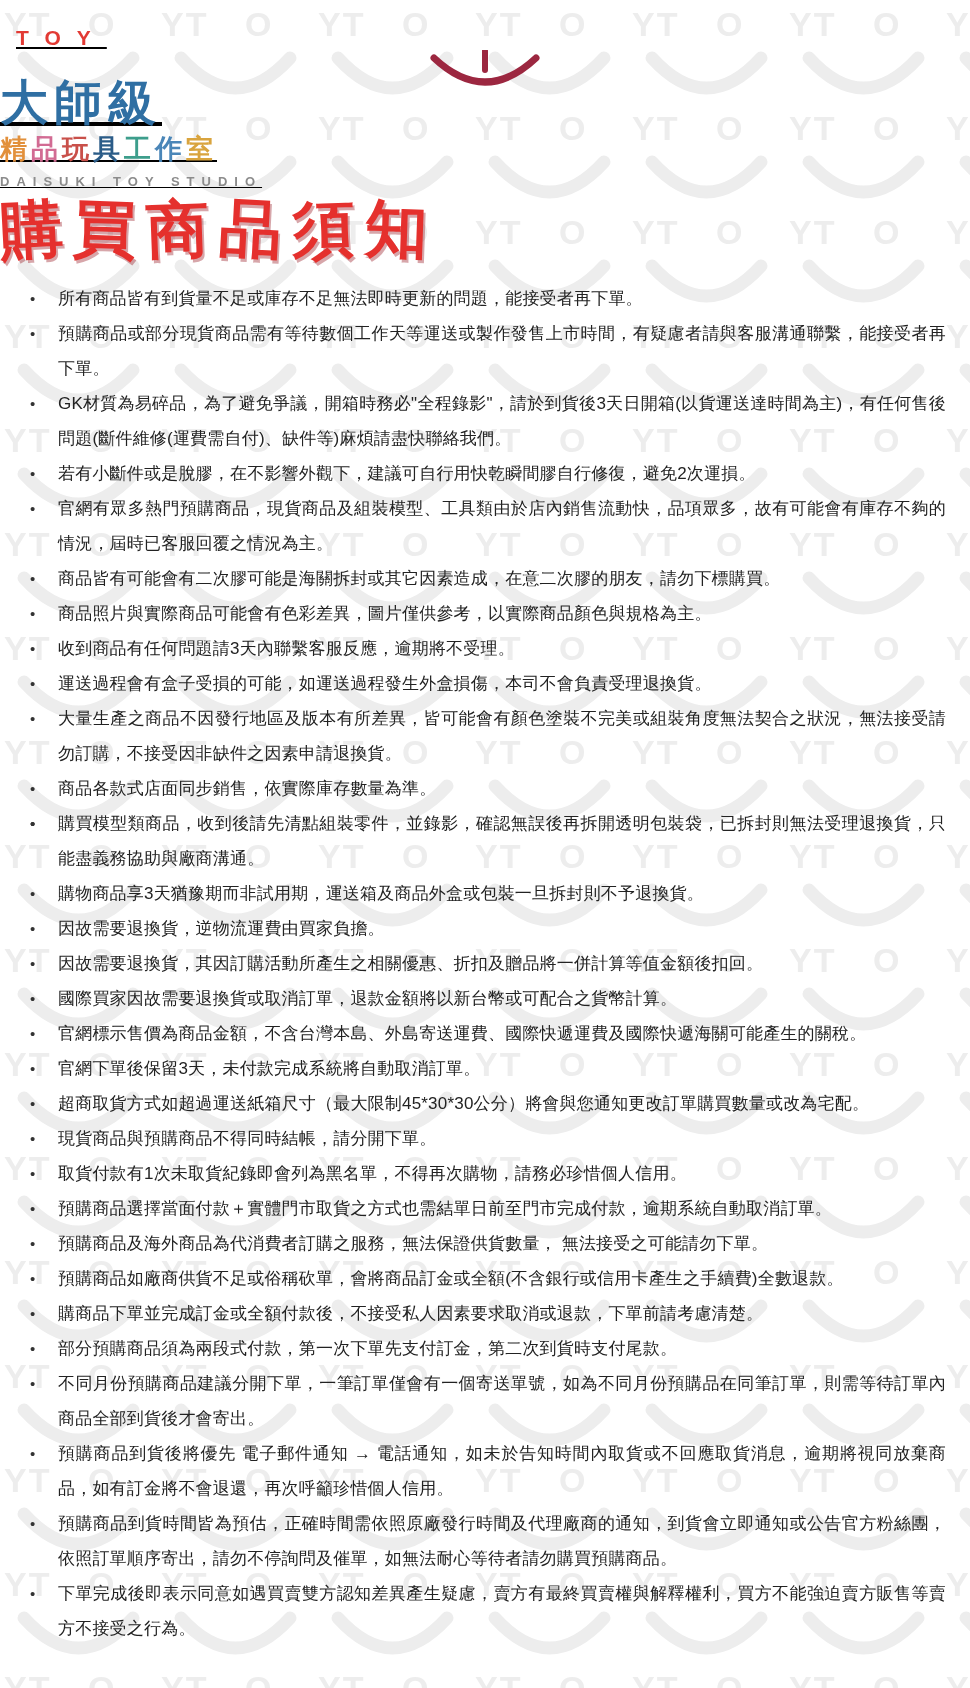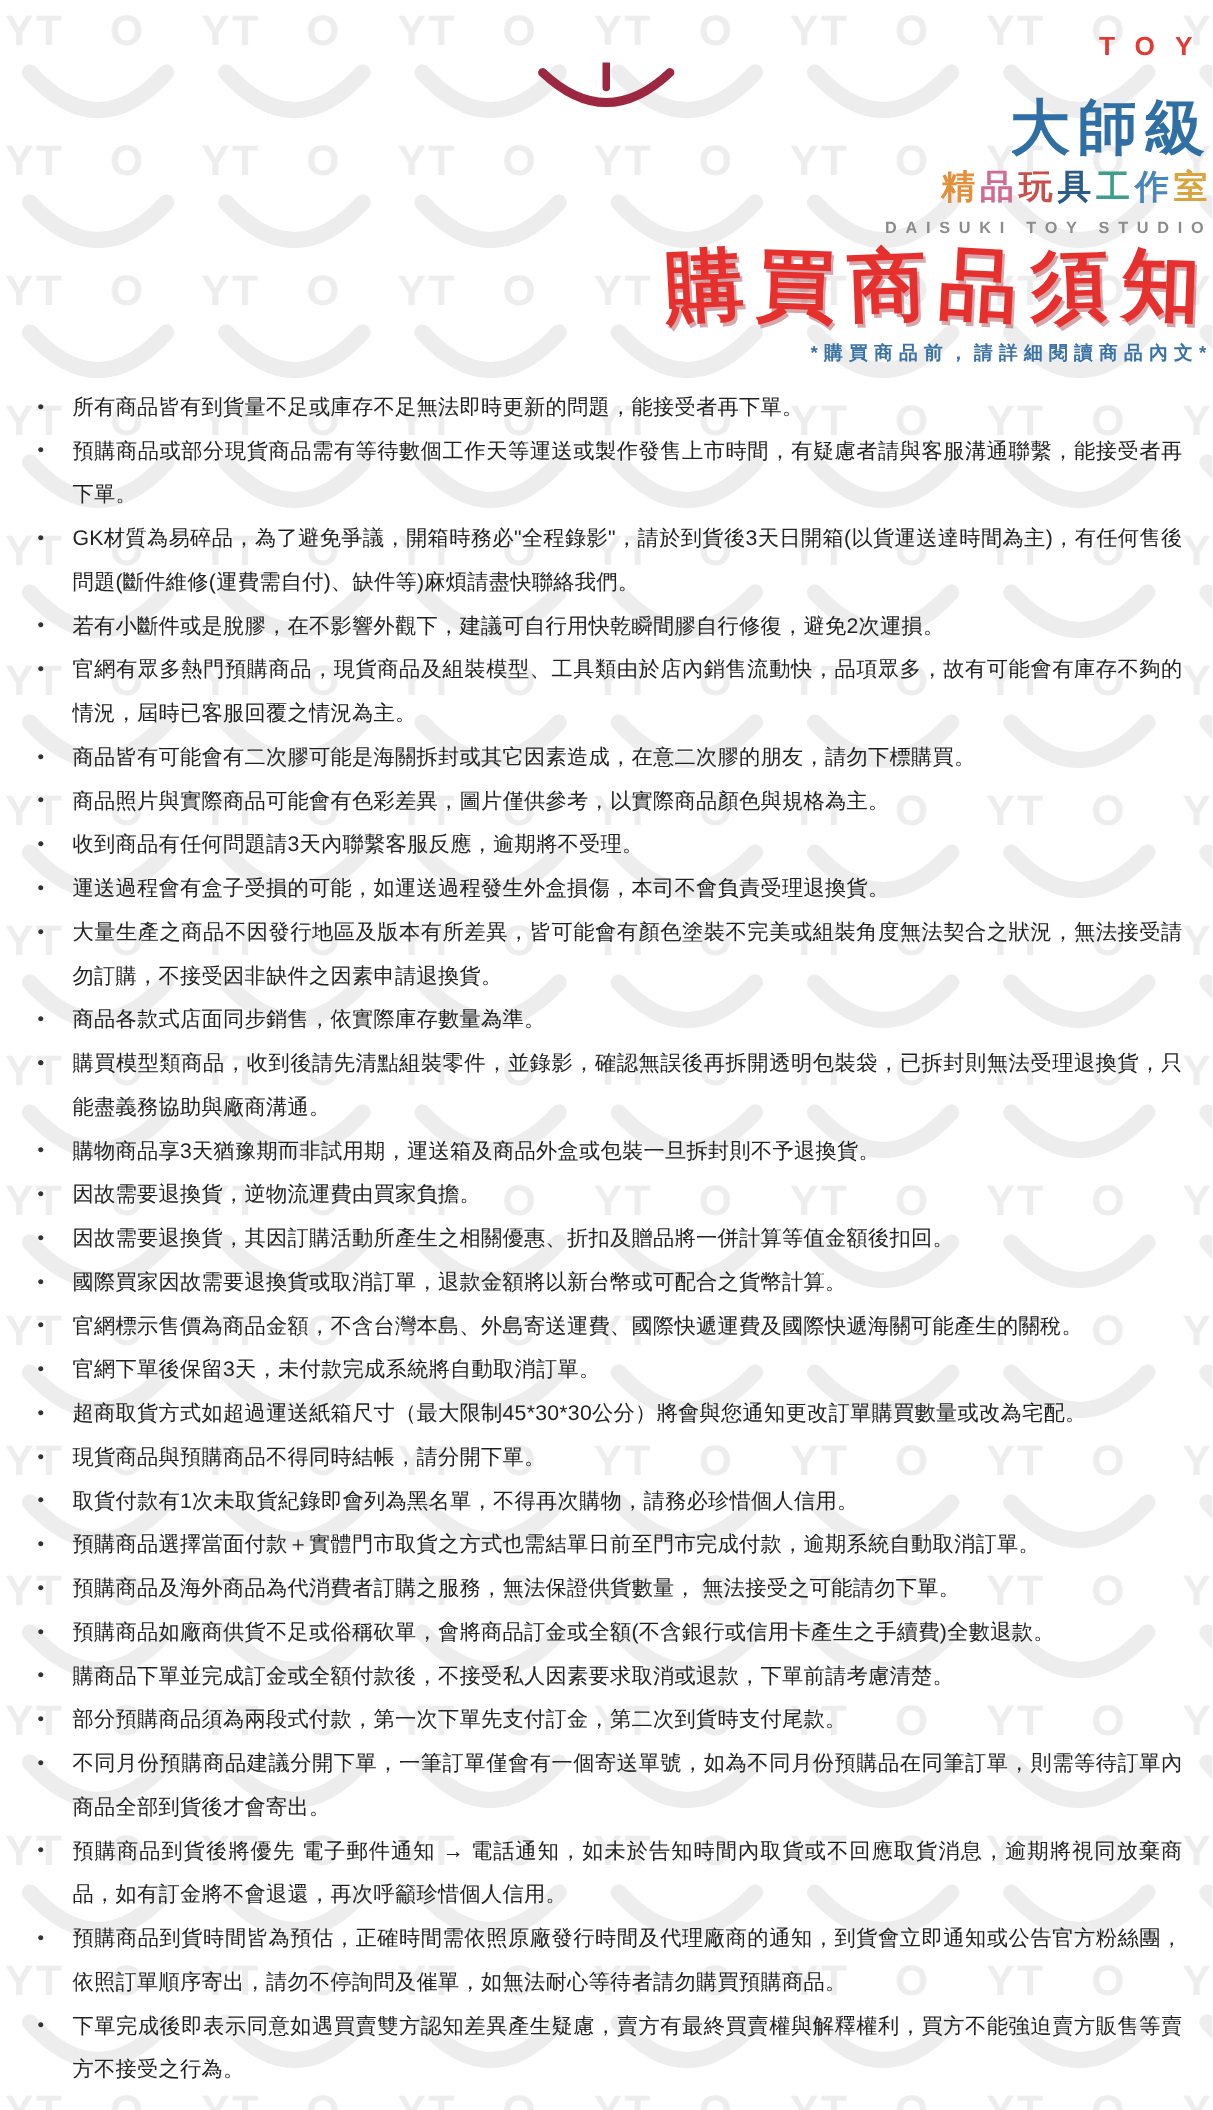--- a/index.html
+++ b/index.html
@@ -6,26 +6,26 @@
     --title_red:#e5302d; --logo_blue:#2f6fa3; --subtitle_blue:#3a72a5;
     --smile_maroon:#9c2740; --wm:#ededed; --toy_red:#e23a34; --en_gray:#8c8c8c;
   }
   *{box-sizing:border-box;margin:0;padding:0;}
   body{background:#fff;font-family:"Liberation Sans","DejaVu Sans",sans-serif;}
   .page{position:relative;width:970px;height:1688px;margin:0 auto;background:#fff;overflow:hidden;}
   .wm-svg{position:absolute;inset:0;z-index:0;}
   .wm-letter{font-family:"Liberation Sans","DejaVu Sans",sans-serif;font-weight:bold;font-size:34px;fill:var(--wm);letter-spacing:2px;}
   .wm-arc{fill:none;stroke:var(--wm);stroke-width:13;stroke-linecap:round;}
   .content{position:relative;z-index:1;}
-  .header{text-align:right;padding-top:26px;}
+  .header{text-align:left;padding-top:26px;text-decoration:underline;}
   .logo-top{font-size:21px;font-weight:bold;color:var(--toy_red);letter-spacing:16px;text-indent:16px;}
   .smile-wrap{height:44px;margin:0 auto -16px;width:130px;}
   .logo-main{font-size:48px;font-weight:900;color:var(--logo_blue);letter-spacing:6px;line-height:1.05;}
   .logo-sub{font-size:27px;font-weight:bold;letter-spacing:4px;margin-top:3px;}
-  .logo-en{font-size:13px;color:var(--en_gray);letter-spacing:7px;margin-top:7px;font-weight:bold;margin-left:29px;}
+  .logo-en{font-size:13px;color:var(--en_gray);letter-spacing:7px;margin-top:7px;font-weight:bold;}
   .page-title{margin-top:6px;font-size:63px;font-weight:900;color:var(--title_red);letter-spacing:10px;line-height:1.1;
     text-shadow:2px 3px 0 rgba(150,22,32,.38);}
   .page-title .tchar{display:inline-block;}
   .subtitle{margin-top:8px;font-size:15px;font-weight:bold;color:var(--subtitle_blue);letter-spacing:5px;}
   .notice-list{list-style:none;margin-top:16px;padding:0 24px 0 0;}
   .notice-list li{position:relative;padding-left:58px;font-size:17px;line-height:35px;color:#222;font-weight:500;
     text-align:justify;}
   .notice-list .dot{position:absolute;left:30px;top:0;color:#333;font-size:15px;}
   .notice-list .txt{letter-spacing:.2px;margin-top:44px;}
 </style>
@@ -55,21 +55,20 @@
           <path d="M14,8 Q65,56 116,8" fill="none" stroke="var(--smile_maroon)" stroke-width="7" stroke-linecap="round"></path>
           <line x1="65" y1="1" x2="65" y2="20" stroke="var(--smile_maroon)" stroke-width="6" stroke-linecap="round"></line>
         </svg>
       </div>
 
       <div class="logo-main">大師級</div>
       <div class="logo-sub"><span style="color: rgb(226, 144, 59);">精</span><span style="color: rgb(210, 107, 147);">品</span><span style="color: rgb(201, 80, 74);">玩</span><span style="color: rgb(43, 92, 136);">具</span><span style="color: rgb(61, 158, 140);">工</span><span style="color: rgb(74, 134, 184);">作</span><span style="color: rgb(217, 164, 62);">室</span></div>
       <div class="logo-en">DAISUKI TOY STUDIO</div>
 
       <h1 class="page-title"><span class="tchar" style="transform: rotate(-3deg);">購</span><span class="tchar" style="transform: rotate(2deg);">買</span><span class="tchar" style="transform: rotate(-2deg);">商</span><span class="tchar" style="transform: rotate(3deg);">品</span><span class="tchar" style="transform: rotate(-2deg);">須</span><span class="tchar" style="transform: rotate(2deg);">知</span></h1>
-      <div class="subtitle">*購買商品前，請詳細閱讀商品內文*</div>
     </div>
 
     <ul class="notice-list">
         <li><span class="dot">•</span><span class="txt">所有商品皆有到貨量不足或庫存不足無法即時更新的問題，能接受者再下單。</span></li>
         <li><span class="dot">•</span><span class="txt">預購商品或部分現貨商品需有等待數個工作天等運送或製作發售上市時間，有疑慮者請與客服溝通聯繫，能接受者再下單。</span></li>
         <li><span class="dot">•</span><span class="txt">GK材質為易碎品，為了避免爭議，開箱時務必"全程錄影"，請於到貨後3天日開箱(以貨運送達時間為主)，有任何售後問題(斷件維修(運費需自付)、缺件等)麻煩請盡快聯絡我們。</span></li>
         <li><span class="dot">•</span><span class="txt">若有小斷件或是脫膠，在不影響外觀下，建議可自行用快乾瞬間膠自行修復，避免2次運損。</span></li>
         <li><span class="dot">•</span><span class="txt">官網有眾多熱門預購商品，現貨商品及組裝模型、工具類由於店內銷售流動快，品項眾多，故有可能會有庫存不夠的情況，屆時已客服回覆之情況為主。</span></li>
         <li><span class="dot">•</span><span class="txt">商品皆有可能會有二次膠可能是海關拆封或其它因素造成，在意二次膠的朋友，請勿下標購買。</span></li>
         <li><span class="dot">•</span><span class="txt">商品照片與實際商品可能會有色彩差異，圖片僅供參考，以實際商品顏色與規格為主。</span></li>

